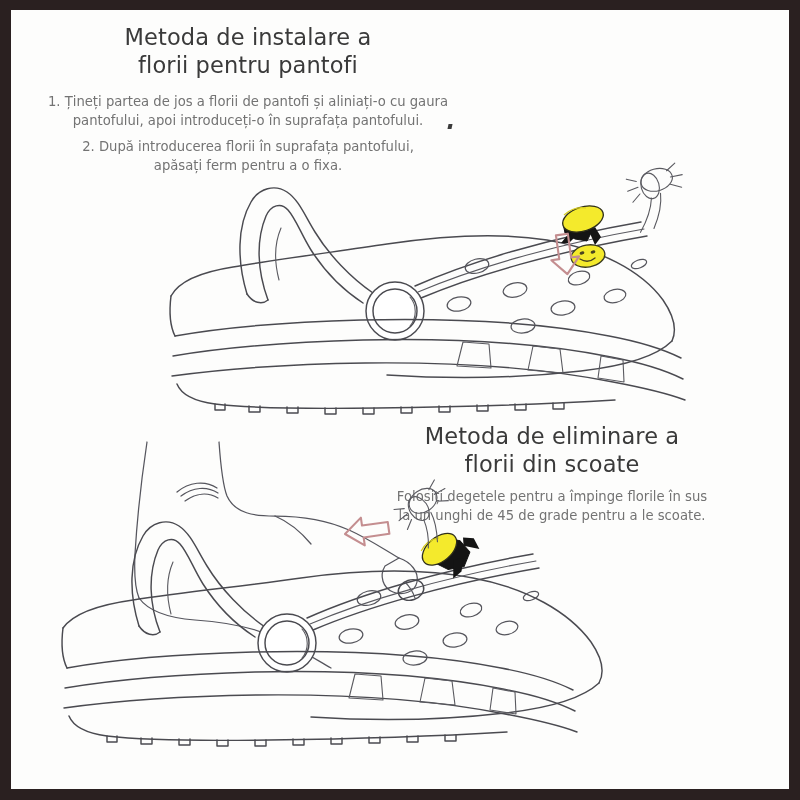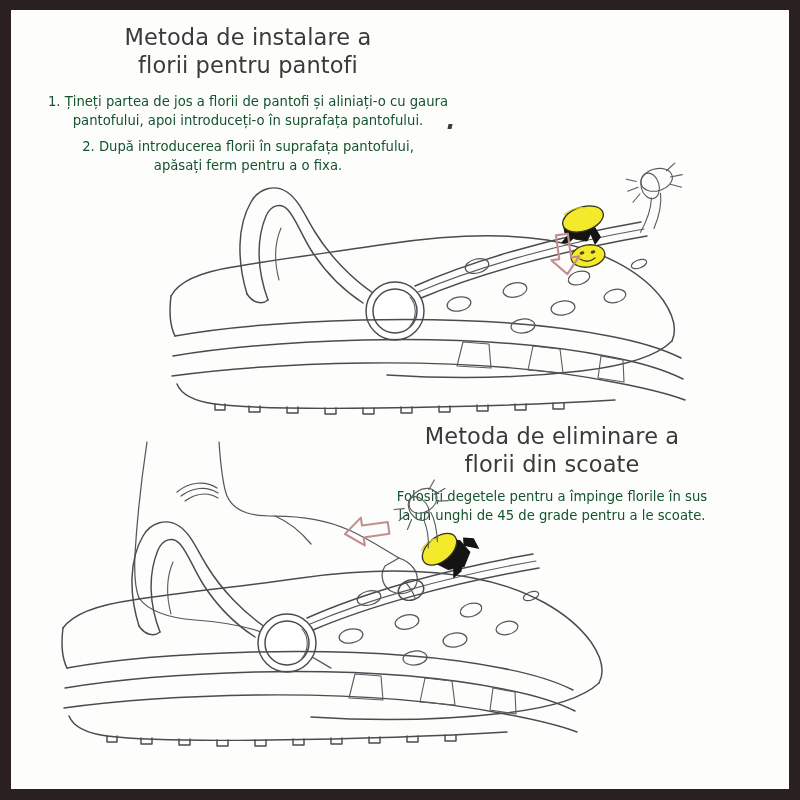--- a/index.html
+++ b/index.html
@@ -43,21 +43,21 @@
     color: #3a3a3a;
     font-size: 22.5px;
     line-height: 28px;
     font-weight: 400;
     text-align: center;
     letter-spacing: 0.1px;
     white-space: pre-line;
   }
 
   .body-text {
-    color: #14532d;
+    color: #737373;
     font-size: 13.2px;
     line-height: 19px;
     font-weight: 400;
     text-align: center;
     white-space: pre-line;
   }
 
   #install-text {
     left: 7px;
     top: 13px;

